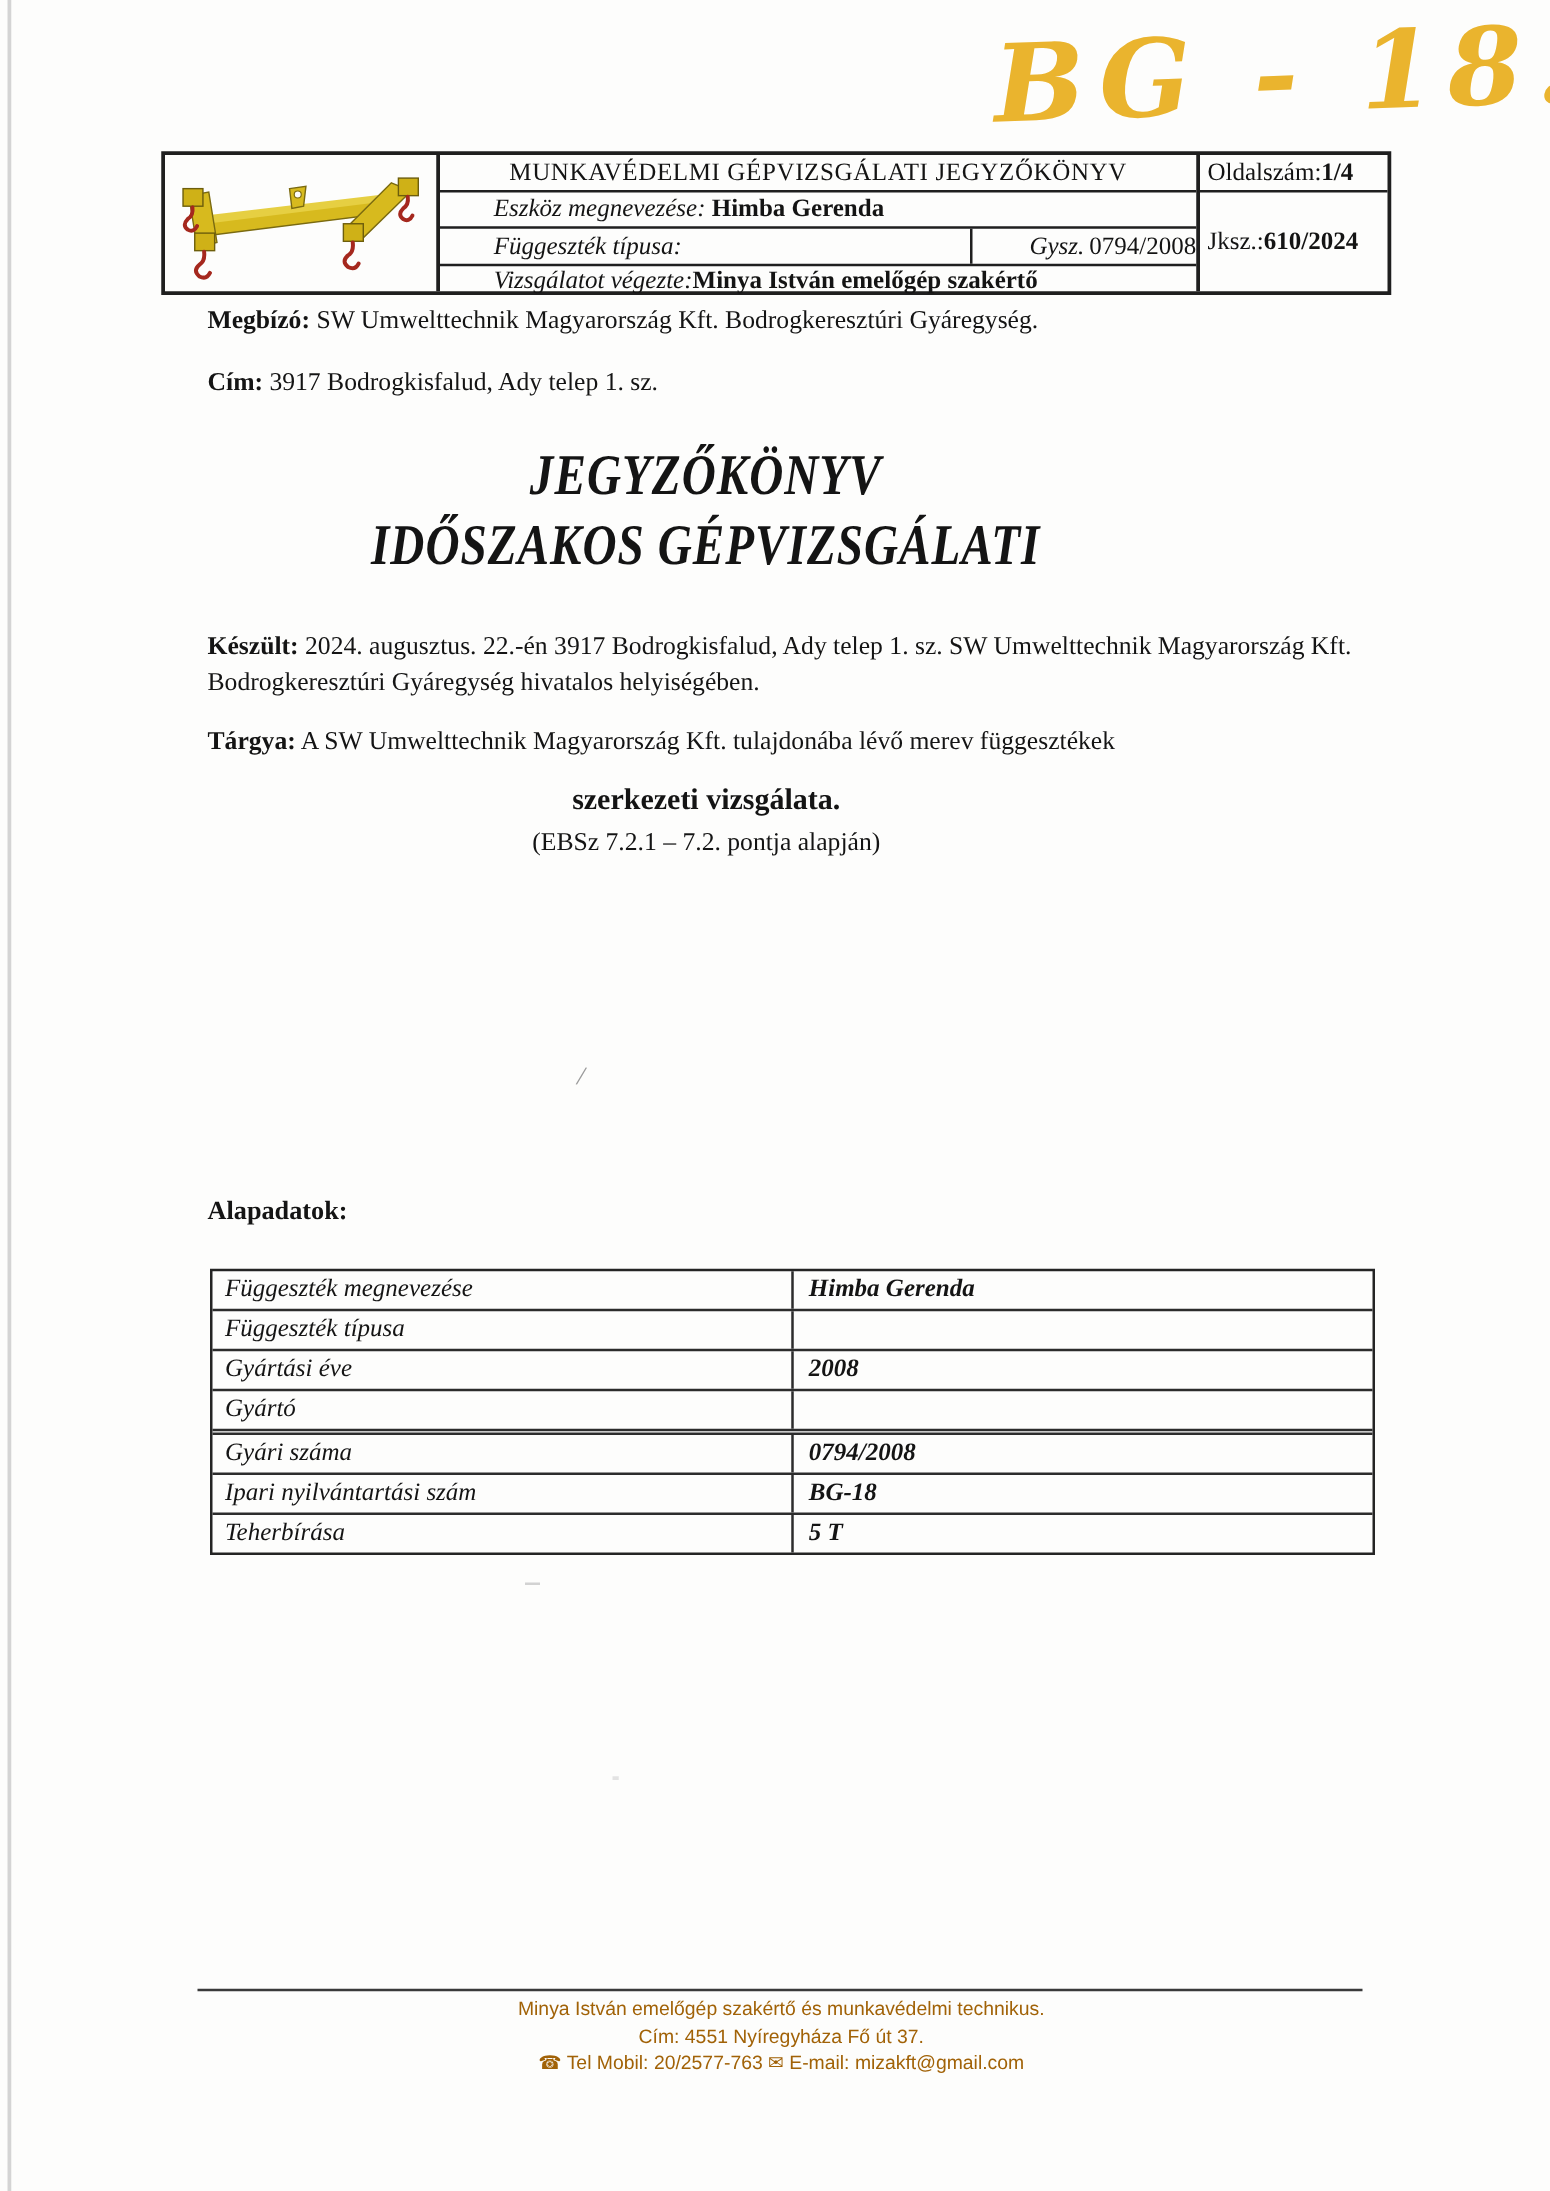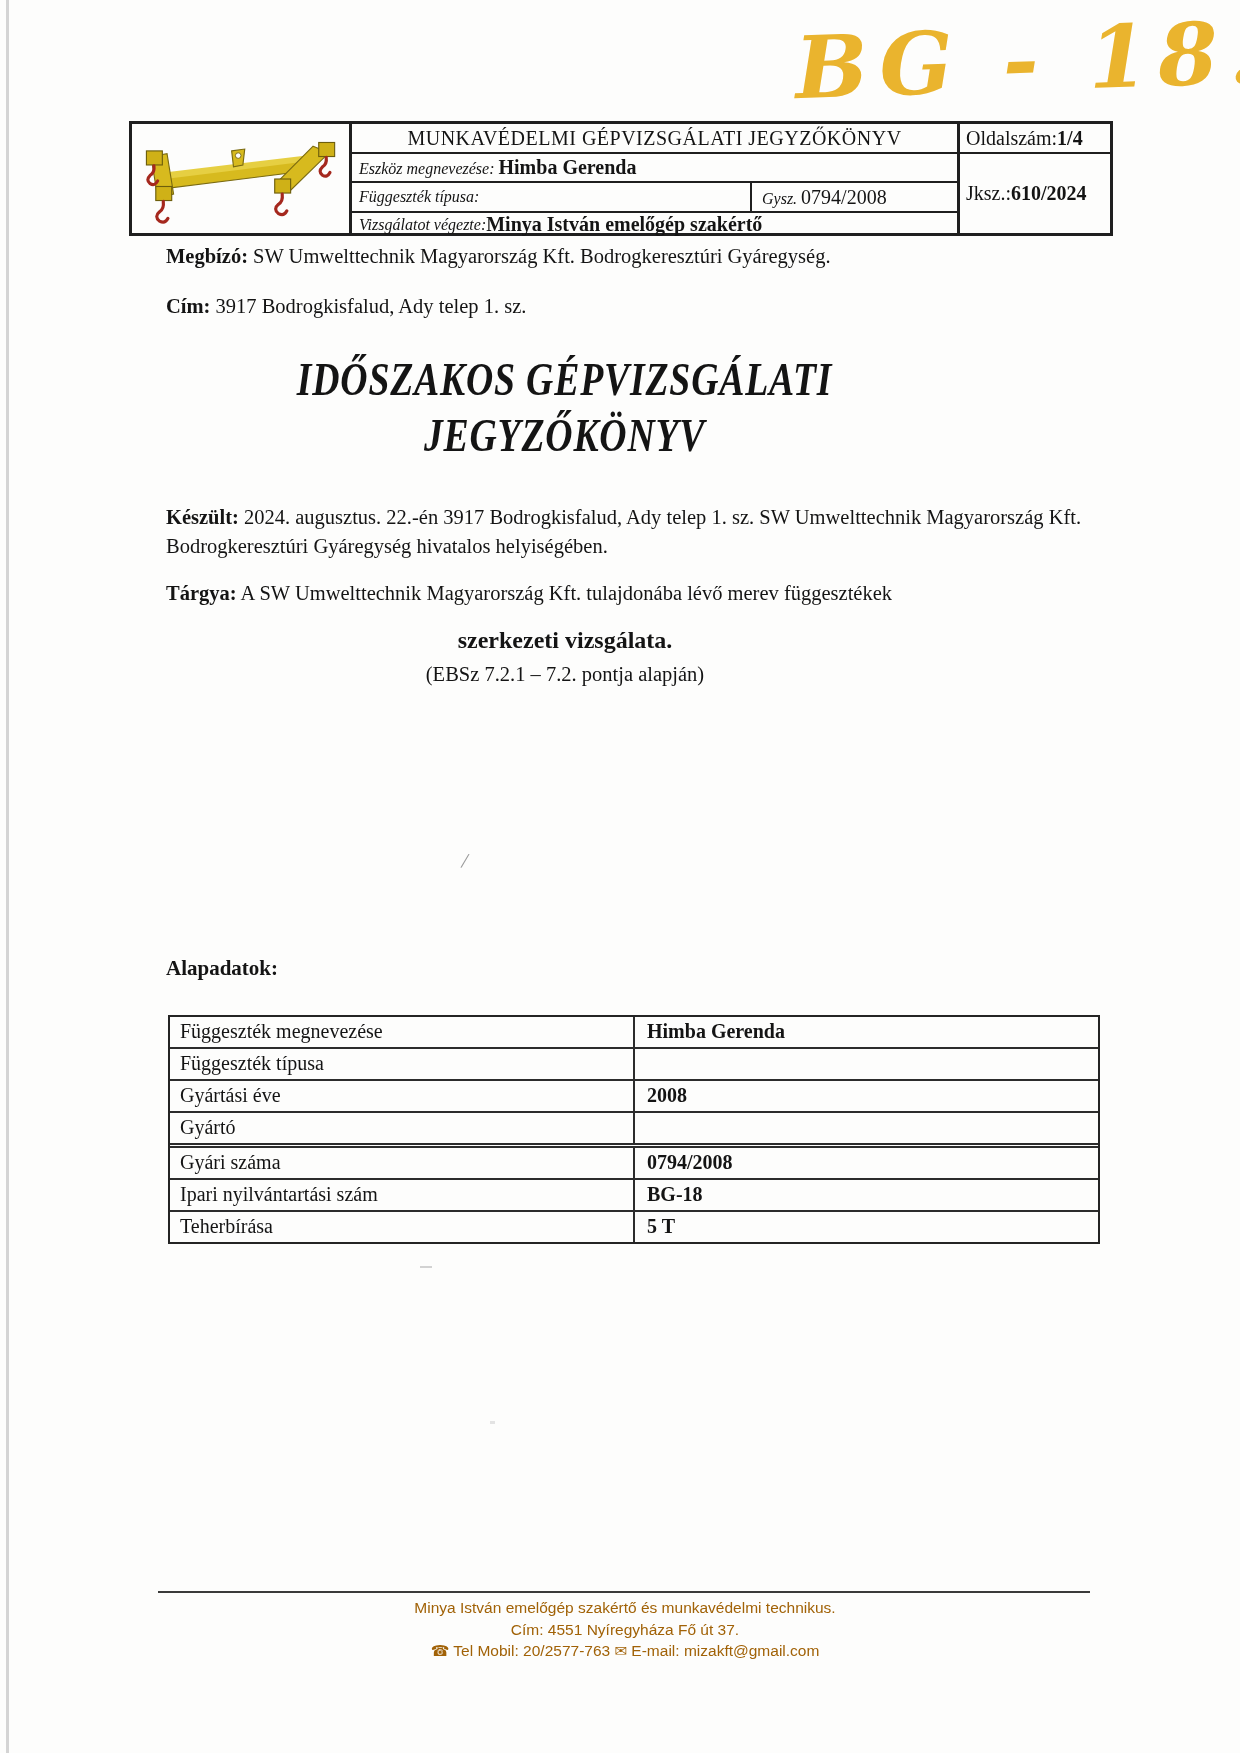--- a/index.html
+++ b/index.html
@@ -30,42 +30,42 @@
   .hdr .r1{height:28px;line-height:28px;border-bottom:2px solid #1f1f1f;text-align:center;
     font-size:20px;letter-spacing:.5px;white-space:nowrap;}
   .hdr .r2{height:27px;line-height:27px;border-bottom:2px solid #1f1f1f;padding-left:7px;white-space:nowrap;}
   .hdr .r3{height:28px;line-height:28px;border-bottom:2px solid #1f1f1f;display:flex;}
   .hdr .r3 .type-cell{width:400px;border-right:2px solid #1f1f1f;box-sizing:border-box;padding-left:7px;}
   .hdr .r3 .gysz-cell{flex:1;padding-left:10px;white-space:nowrap;}
   .hdr .r4{flex:1;display:flex;align-items:center;padding-left:7px;white-space:nowrap;font-family:Liberation Serif, serif;}
   .hdr .right{width:153px;border-left:3px solid #1f1f1f;box-sizing:border-box;display:flex;flex-direction:column;}
   .hdr .page-cell{height:28px;line-height:28px;border-bottom:2px solid #1f1f1f;padding-left:6px;white-space:nowrap;}
   .hdr .job-cell{flex:1;display:flex;align-items:center;padding-left:6px;white-space:nowrap;}
-  .it{font-style:italic;font-size:16px;}
+  .it{font-style:italic;font-size:20px;margin-left:36px;}
   .bd{font-weight:bold;font-size:20px;}
   .rg{font-size:20px;}
   
   .line{position:absolute;font-size:20.5px;white-space:nowrap;}
   .line b{font-weight:bold;}
   .client-line{left:166px;top:245px;}
   .addr-line{left:166px;top:295px;}
   
   .main-title{position:absolute;left:120px;top:352px;width:890px;text-align:center;}
   .main-title .tl{display:block;font-size:46px;font-weight:bold;font-style:italic;line-height:56px;
     white-space:nowrap;}
   .main-title .tl>span{display:inline-block;transform:scaleX(.82);transform-origin:center;letter-spacing:1px;}
   
   .made-par{position:absolute;left:166px;top:503px;width:922px;font-size:20.5px;line-height:28.5px;}
   .subject-par{position:absolute;left:166px;top:582px;width:960px;font-size:20.5px;}
   .subject2{position:absolute;left:120px;top:627px;width:890px;text-align:center;
     font-size:24px;font-weight:bold;}
   .subject-ref{position:absolute;left:120px;top:663px;width:890px;text-align:center;font-size:20.5px;}
   
   .basic-h{position:absolute;left:166px;top:956px;font-size:21px;font-weight:bold;}
-  .btable{position:absolute;left:168px;top:1015px;width:932px;border:2px solid #242424;box-sizing:border-box;background:#fdfdfc;}
+  .btable{position:absolute;left:168px;top:1015px;width:932px;border:2px solid #242424;box-sizing:border-box;background:#fdfdfc;font-style:italic;}
   .brow{display:flex;height:30px;line-height:29px;border-bottom:2px solid #2c2c2c;}
   .brow:last-child{border-bottom:none;}
   .brow.sep{border-bottom:5px double #2c2c2c;}
   .brow .lc{width:465px;border-right:2px solid #2c2c2c;box-sizing:border-box;padding-left:10px;
     font-size:20px;white-space:nowrap;overflow:hidden;}
   .brow .vc{flex:1;padding-left:12px;font-size:20px;font-weight:bold;white-space:nowrap;}
   
   .foot-rule{position:absolute;left:158px;top:1591px;width:932px;height:2px;background:#3a3a3a;}
   .footer{position:absolute;left:150px;top:1597px;width:950px;text-align:center;
     font-family:"Liberation Sans", sans-serif;font-size:15.5px;line-height:21.5px;color:#a16207;}
@@ -139,22 +139,22 @@
   </div>
 
   <div class="line client-line">
     <b>Megbízó:</b><span> SW Umwelttechnik Magyarország Kft. Bodrogkeresztúri Gyáregység.</span>
   </div>
   <div class="line addr-line">
     <b>Cím:</b><span> 3917 Bodrogkisfalud, Ady telep 1. sz.</span>
   </div>
 
   <div class="main-title">
+    <span class="tl"><span>JEGYZŐKÖNYV</span></span>
     <span class="tl"><span>IDŐSZAKOS GÉPVIZSGÁLATI</span></span>
-    <span class="tl"><span>JEGYZŐKÖNYV</span></span>
   </div>
 
   <div class="made-par">
     <b>Készült:</b><span> 2024. augusztus. 22.-én 3917 Bodrogkisfalud, Ady telep 1. sz. SW Umwelttechnik Magyarország Kft. Bodrogkeresztúri Gyáregység hivatalos helyiségében.</span>
   </div>
 
   <div class="subject-par">
     <b>Tárgya:</b><span> A SW Umwelttechnik Magyarország Kft. tulajdonába lévő merev függesztékek</span>
   </div>
   <div class="subject2">szerkezeti vizsgálata.</div>

